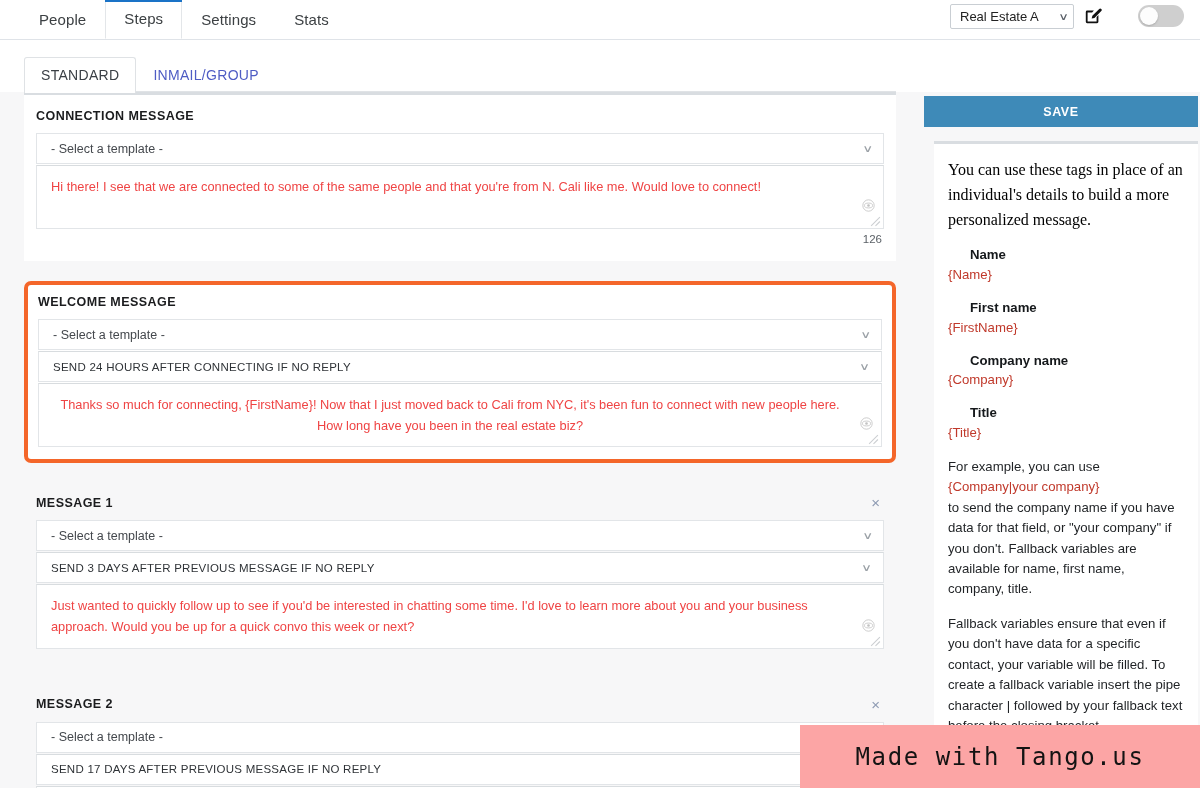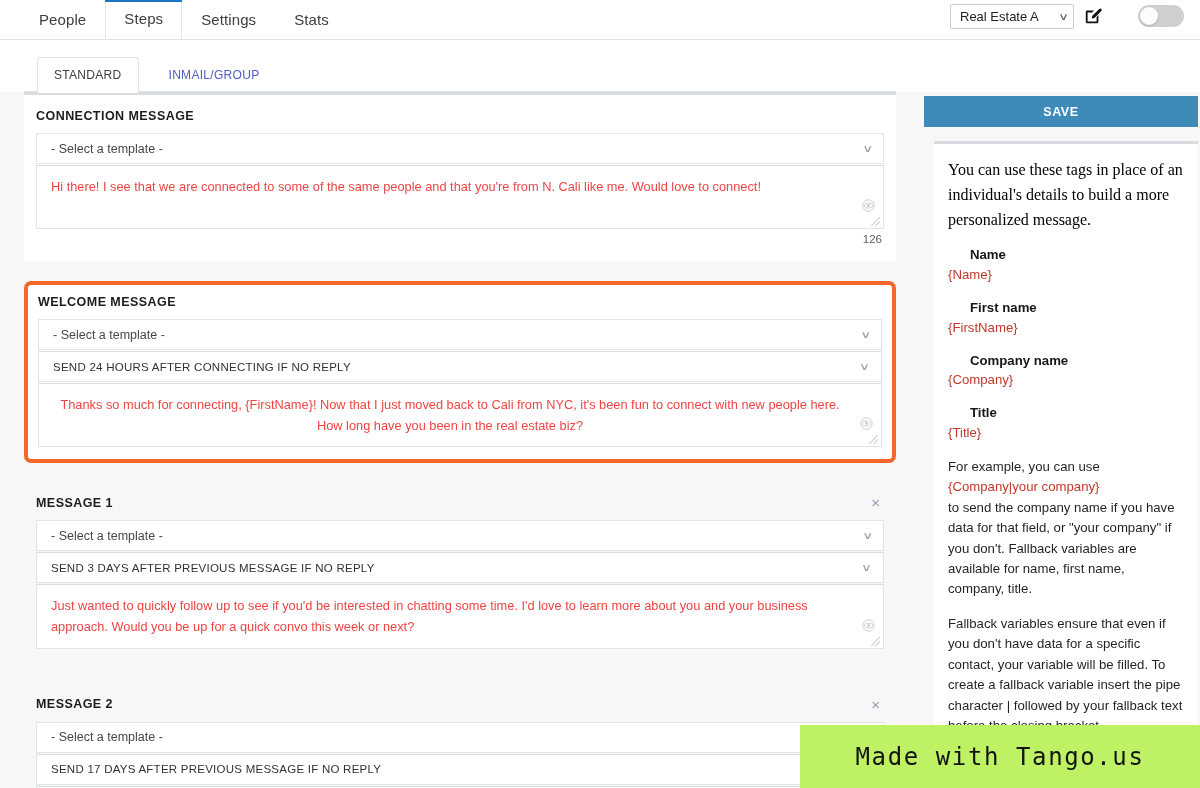--- a/index.html
+++ b/index.html
@@ -73,25 +73,24 @@
     padding-left: 24px;
   }
   .subtabs::after {
     content: ""; position: absolute; left: 24px; right: 24px; bottom: 0;
     height: 1px; background: #e0e3e6;
   }
   .sub-tab {
     position: relative; z-index: 2;
     padding: 0 16px; height: 36px;
     display: flex; align-items: center;
-    font-size: 12px; letter-spacing: .3px;
+    font-size: 14px; letter-spacing: .3px;
     color: #4e5cc4; cursor: pointer;
     border: 1px solid transparent; border-bottom: none;
     border-radius: 3px 3px 0 0;
-    margin-left: 13px;
   }
   .sub-tab.active {
     color: #3a3f45; background: #ffffff;
     border-color: #dfe2e5;
     margin-bottom: -1px; padding-bottom: 1px;
   }
 
   
   .left-col {
     position: absolute; left: 0; top: 92px; width: 920px; height: 696px;
@@ -190,21 +189,21 @@
   .tag-group { margin-top: 13px; }
   .tag-label { font-size: 13.2px; font-weight: bold; color: #15181b; line-height: 1.5; margin-left: 22px; }
   .tag-value { font-size: 13.2px; color: #c0392b; line-height: 1.5; }
   .tags-para { margin-top: 14px; font-size: 13.2px; color: #1f2225; line-height: 1.55; }
   .tags-para .tag-inline { color: #c0392b; }
 
   
   .tango {
     position: absolute; right: 0; bottom: 0;
     width: 400px; height: 63px;
-    background: #bef264;
+    background: #fca5a5;
     display: flex; align-items: center; justify-content: center;
   }
   .tango span {
     font-family: "DejaVu Sans Mono", monospace;
     font-size: 24px; color: #131313; letter-spacing: 1.6px;
   }
 </style>
 </head>
 <body>
 

